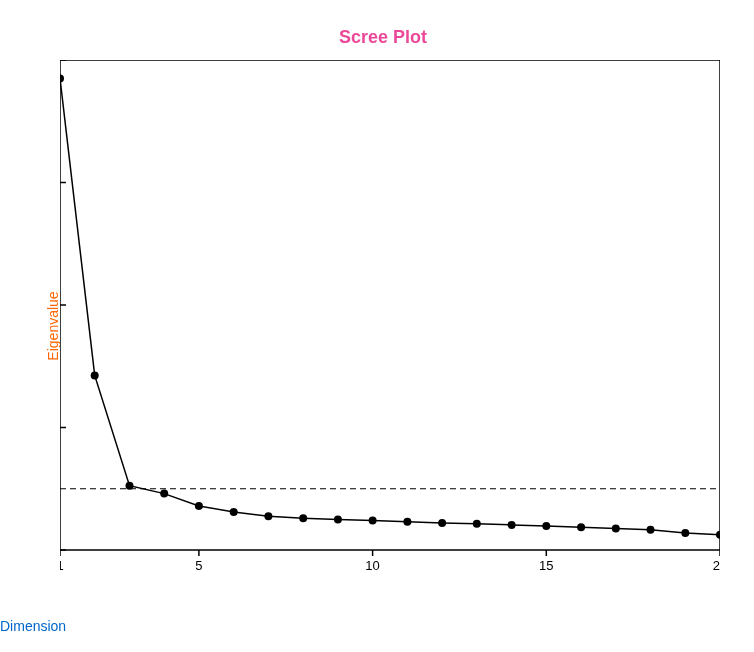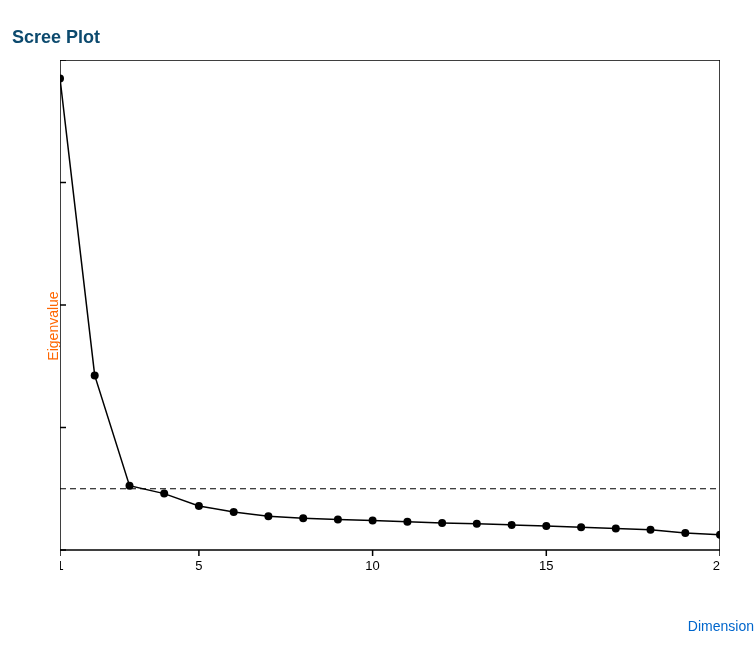--- a/index.html
+++ b/index.html
@@ -16,42 +16,42 @@
       width: 754px;
       height: 652px;
       position: relative;
       background: #ffffff;
     }
     .chart-title {
       position: absolute;
       top: 27px;
       left: 0;
       right: 0;
-      text-align: left;
+      text-align: center;
       font-size: 18px;
       font-weight: bold;
-      color: #0c4a6e;
+      color: #ec4899;
       margin-left: 12px;
     }
     .y-axis-label {
       position: absolute;
       left: 18px;
       top: 50%;
       transform: translateY(-50%) rotate(-90deg);
       font-size: 14px;
       color: #FF6600;
       white-space: nowrap;
       transform-origin: center center;
     }
     .x-axis-label {
       position: absolute;
       bottom: 18px;
       left: 0;
       right: 0;
-      text-align: right;
+      text-align: left;
       font-size: 14px;
       color: #0066CC;
     }
     svg.plot-area {
       position: absolute;
       top: 60px;
       left: 60px;
       width: 660px;
       height: 540px;
     }

